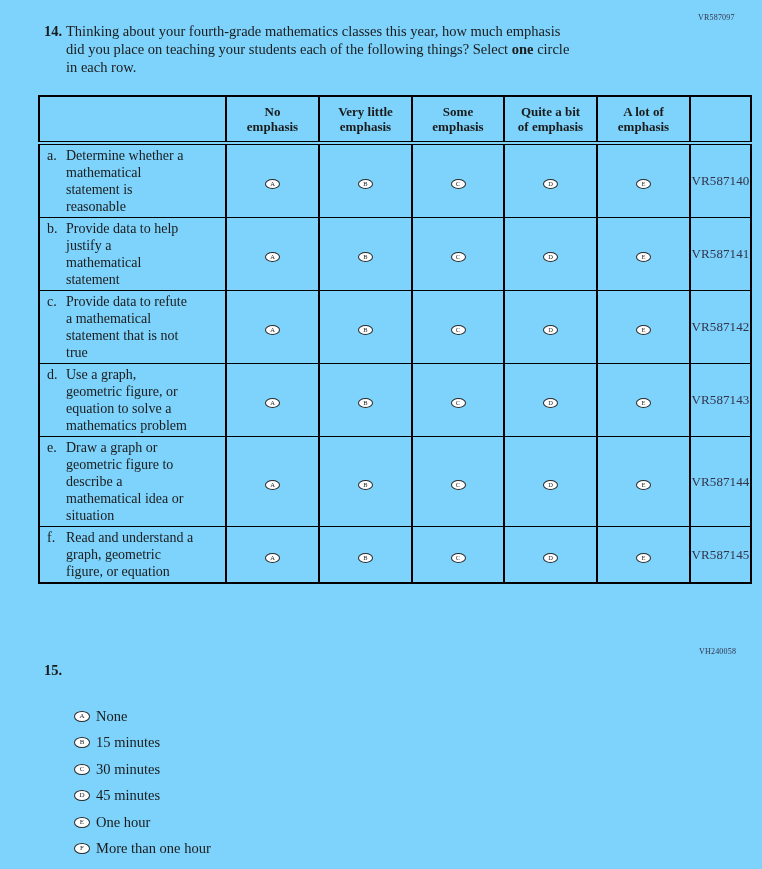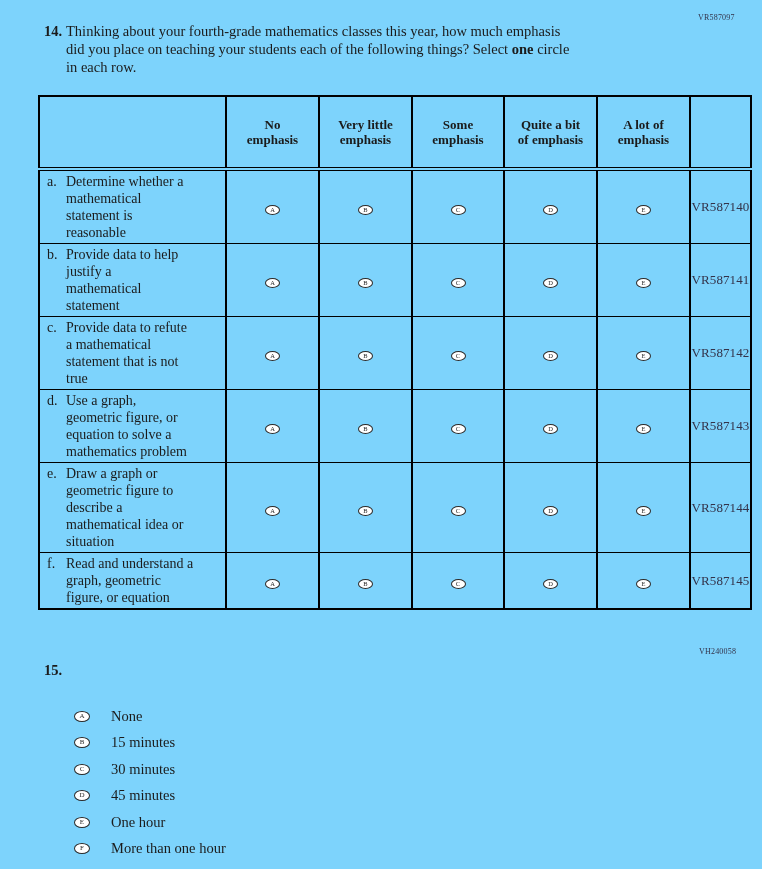--- a/index.html
+++ b/index.html
@@ -26,21 +26,21 @@
   table.emphasis {
     position:absolute; top:95px; left:38px;
     border-collapse:collapse; table-layout:fixed;
     border:2px solid #000;
   }
   .emphasis th, .emphasis td { border:2px solid #000; padding:0; }
   .emphasis thead th {
     border-bottom:4px double #000;
     font-size:13px; line-height:15px; font-weight:bold;
     white-space:pre-line; vertical-align:middle; text-align:center;
-    padding:18px 2px; height:34px;
+    padding:5px 2px; height:34px;
   }
   .emphasis tbody td { border-top-width:1.5px; border-bottom-width:1.5px; }
   .stub-cell { vertical-align:top; }
   .stub-inner { display:flex; padding:2px 4px 2px 7px; }
   .item-label { width:19px; flex:none; font-size:14px; line-height:17px; }
   .item-text { flex:1; white-space:pre-line; font-size:14px; line-height:17px; }
   .bubble-cell { text-align:center; vertical-align:middle; }
   .bubble {
     display:inline-flex; align-items:center; justify-content:center;
     width:15px; height:10px; box-sizing:border-box;
@@ -49,21 +49,21 @@
     cursor:pointer;
   }
   .code-cell {
     text-align:center; vertical-align:middle;
     font-size:13px; letter-spacing:.1px; color:#33334a; padding:0 1px;
   }
 
   .options { position:absolute; top:703px; left:74px; }
   .option { display:flex; align-items:center; height:26.5px; }
   .option .bubble { width:16px; height:11px; font-size:7px; flex:none; }
-  .option-label { margin-left:21px; font-size:14.5px; }
+  .option-label { margin-left:6px; font-size:14.5px; }
 </style>
 </head>
 <body>
 
 <div class="page">
 
   <div class="form-code" id="code-q14">VR587097</div>
 
   <div class="question" id="q14">
     <span class="qnum">14.</span>

